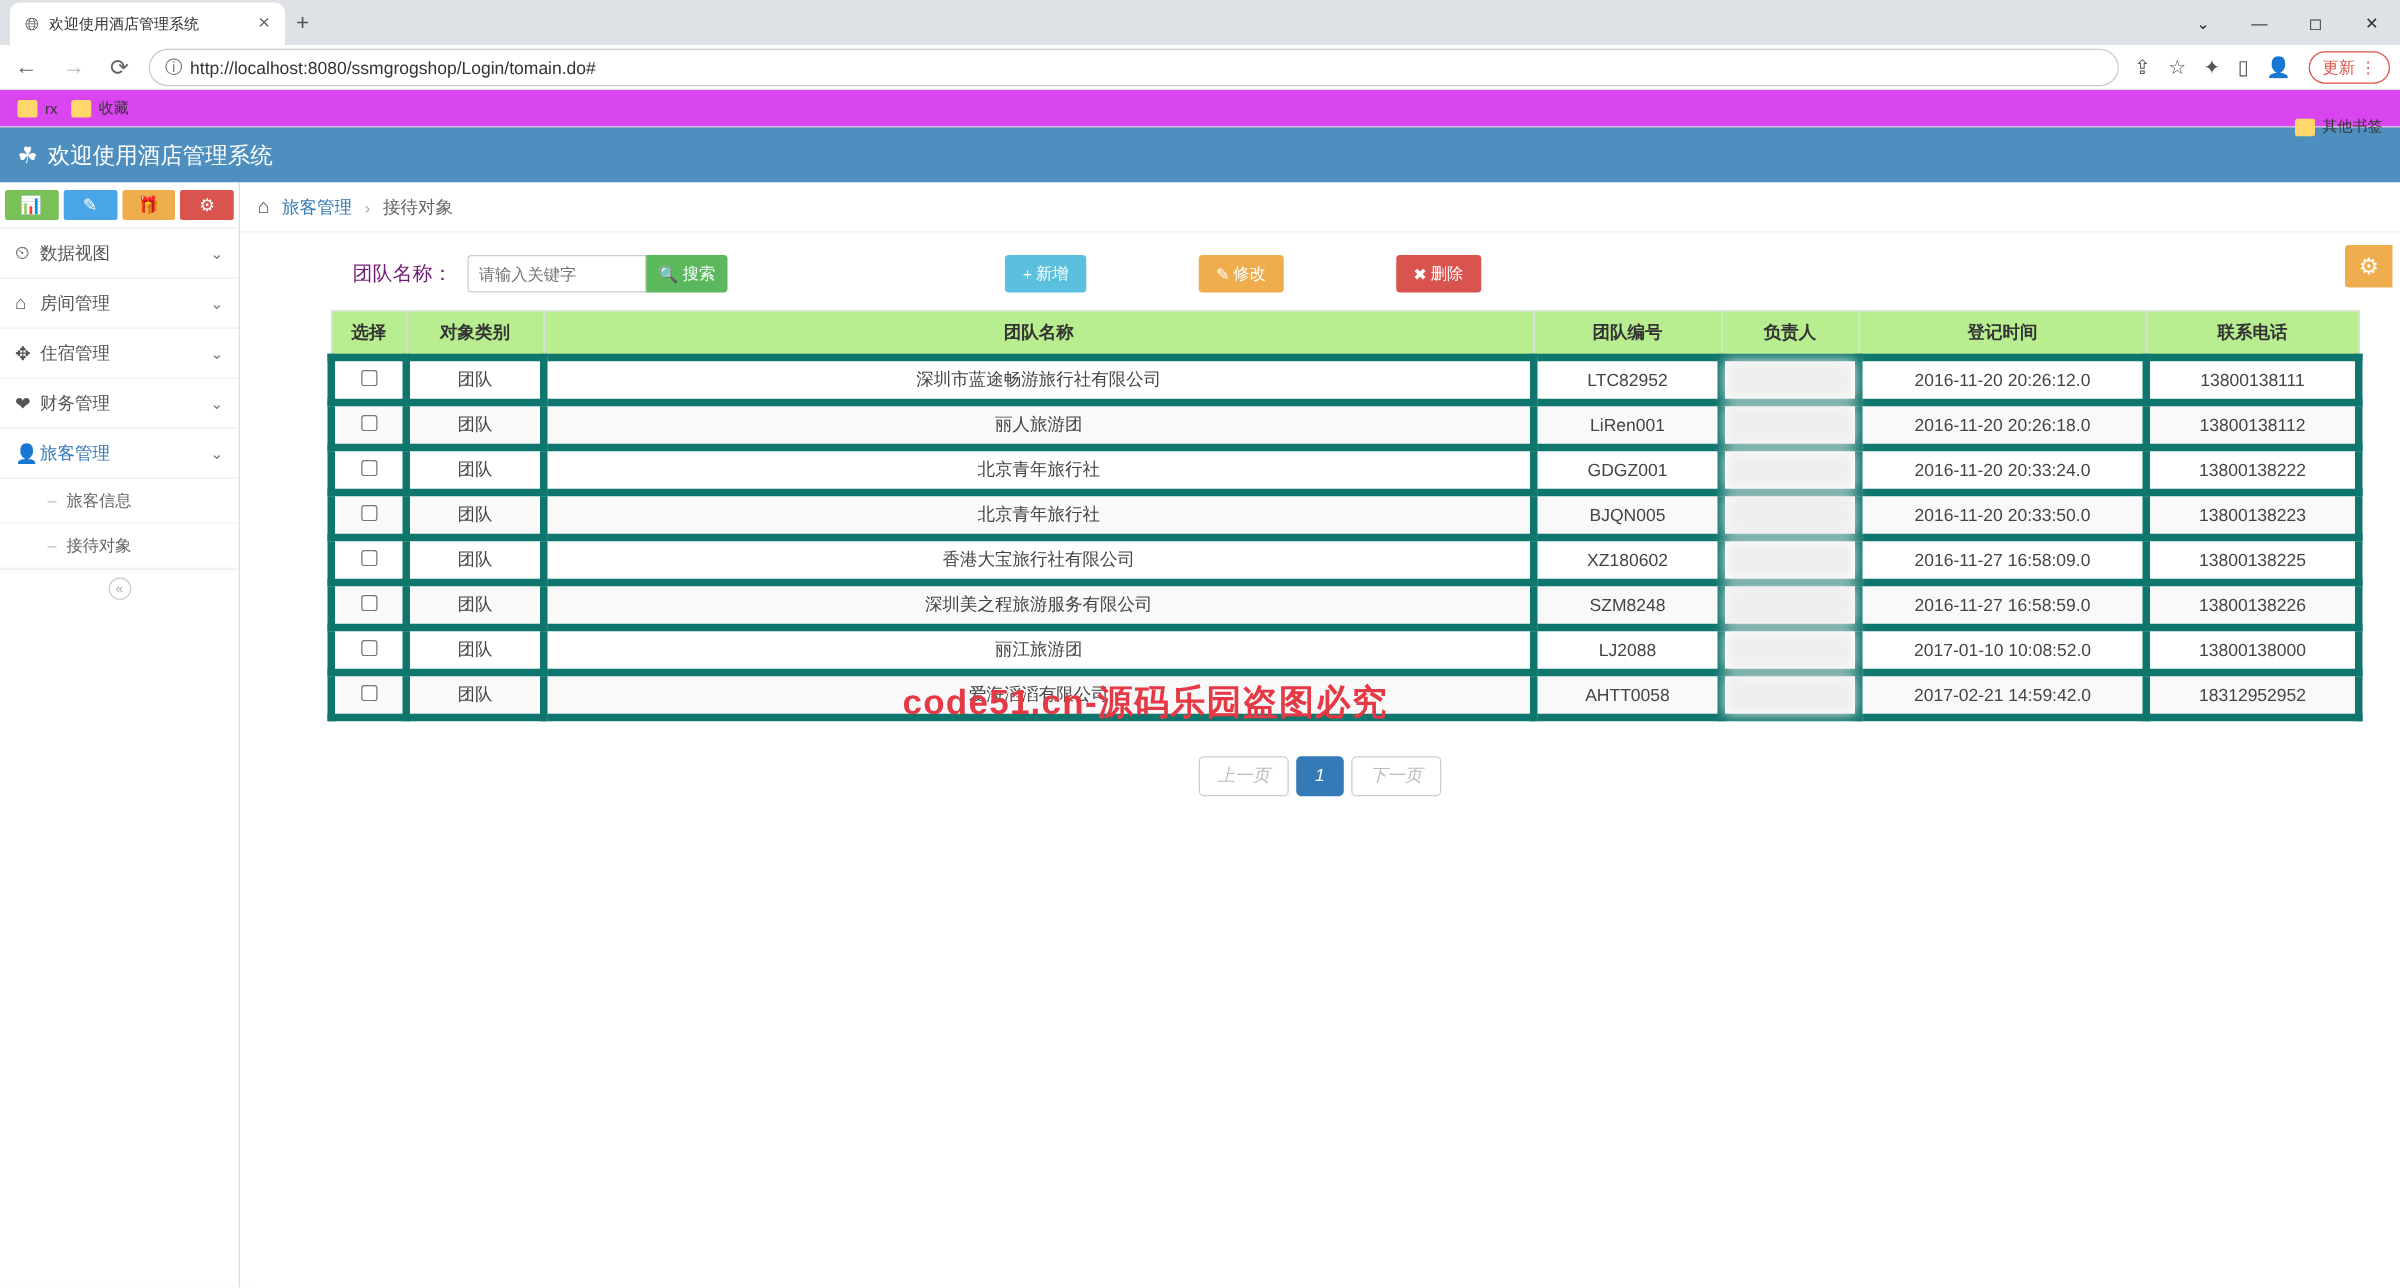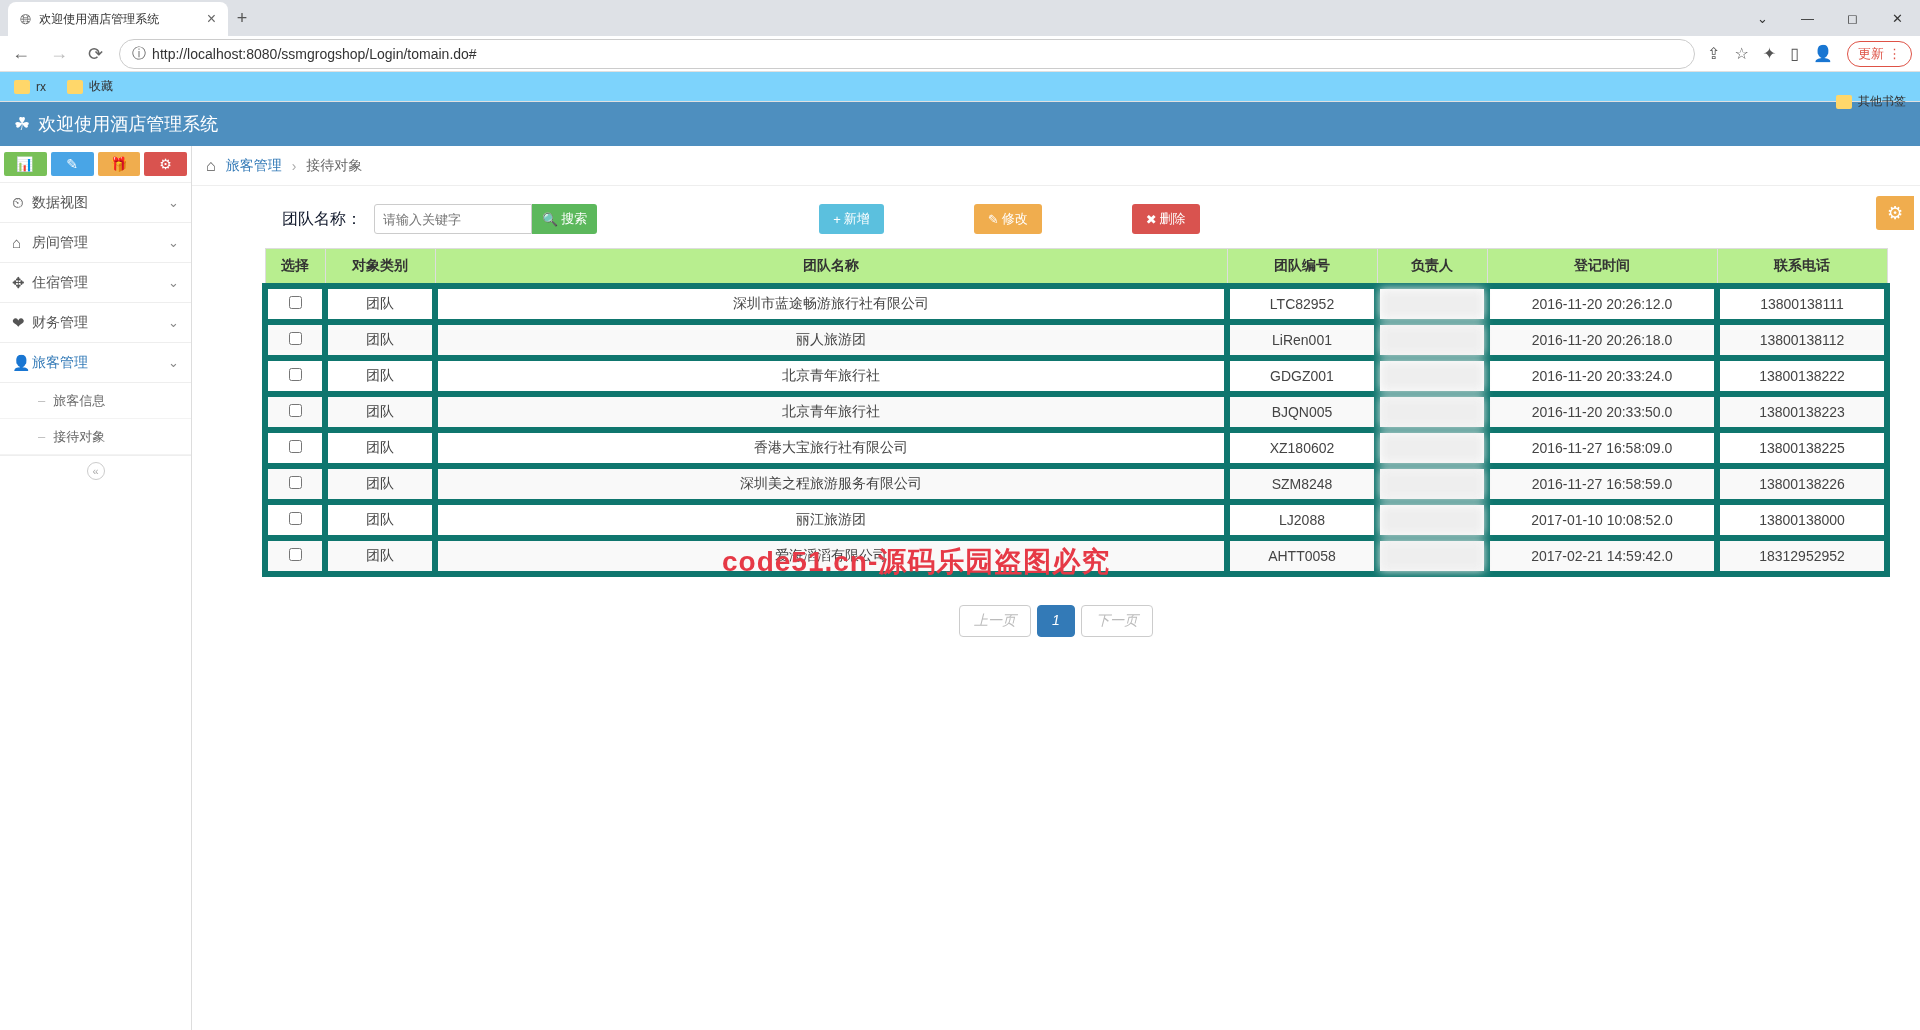--- a/index.html
+++ b/index.html
@@ -14,21 +14,21 @@
 .browser-tab .close { font-size: 16px; color: #666; cursor: pointer; }
 .new-tab { width: 28px; text-align: center; font-size: 18px; color: #555; cursor: pointer; }
 .window-controls { margin-left: auto; display: flex; }
 .window-controls span { width: 45px; text-align: center; font-size: 13px; cursor: pointer; color: #333; }
 .address-bar { display: flex; align-items: center; height: 36px; padding: 4px 8px; gap: 12px; background: #fff; border-bottom: 1px solid #e0e0e0; }
 .nav-btn { font-size: 18px; color: #666; padding: 0 4px; cursor: pointer; }
 .url-input { flex: 1; display: flex; align-items: center; height: 30px; background: #fff; border: 1px solid #ccc; border-radius: 15px; padding: 0 12px; font-size: 14px; }
 .url-input .proto-icon { margin-right: 6px; color: #666; }
 .toolbar-right { display: flex; gap: 14px; align-items: center; font-size: 16px; color: #555; }
 .update-btn { border: 1px solid #de5246; color: #de5246; border-radius: 14px; padding: 3px 10px; font-size: 13px; cursor: pointer; display: flex; align-items: center; gap: 4px; }
-.bookmarks-bar { display: flex; align-items: center; height: 30px; padding: 0 14px; gap: 21px; background: #7dd3fc; border-bottom: 1px solid #e0e0e0; font-size: 12px; justify-content: center; }
+.bookmarks-bar { display: flex; align-items: center; height: 30px; padding: 0 14px; gap: 11px; background: #d946ef; border-bottom: 1px solid #e0e0e0; font-size: 12px; justify-content: center; }
 .bookmark-item { display: flex; align-items: center; gap: 6px; cursor: pointer; }
 .folder-icon { width: 16px; height: 14px; background: #ffd76a; border-radius: 2px; display: inline-block; }
 .bookmarks-right { margin-left: auto; margin-top: 30px; }
 
 
 .app-header { background: #4E8FBF; color: #fff; height: 44px; display: flex; align-items: center; padding: 0 14px; font-size: 18px; }
 .app-header .leaf { margin-right: 8px; font-size: 18px; }
 
 
 .layout { display: flex; height: calc(100vh - 146px); }
@@ -53,23 +53,23 @@
 
 
 .content { flex: 1; background: #fff; overflow-y: auto; }
 .breadcrumb { height: 40px; display: flex; align-items: center; gap: 10px; padding: 0 14px; font-size: 14px; border-bottom: 1px solid #eee; }
 .breadcrumb .home-icon { color: #555; font-size: 16px; }
 .breadcrumb .bc-link { color: #337ab7; cursor: pointer; }
 .breadcrumb .bc-sep { color: #aaa; }
 .breadcrumb .bc-current { color: #666; }
 
 .toolbar { display: flex; align-items: center; padding: 18px 30px 10px 90px; gap: 12px; position: relative; }
-.toolbar-label { font-size: 16px; color: #0f172a; }
+.toolbar-label { font-size: 16px; color: #701a75; }
 .search-box { display: flex; }
-.search-input { width: 158px; height: 30px; border: 1px solid #ccc; border-radius: 3px 0 0 3px; padding: 0 8px; font-size: 13px; }
+.search-input { width: 143px; height: 30px; border: 1px solid #ccc; border-radius: 3px 0 0 3px; padding: 0 8px; font-size: 13px; }
 .search-btn { background: #5cb85c; color: #fff; border: none; padding: 0 10px; height: 30px; border-radius: 0 3px 3px 0; cursor: pointer; font-size: 13px; display: flex; align-items: center; gap: 3px; }
 .action-btns { display: flex; gap: 90px; margin-left: 210px; }
 .btn { height: 30px; border: none; padding: 0 14px; color: #fff; border-radius: 3px; cursor: pointer; font-size: 13px; display: flex; align-items: center; gap: 3px; }
 .btn-add { background: #5bc0de; }
 .btn-edit { background: #f0ad4e; }
 .btn-del { background: #d9534f; }
 .gear-btn { position: absolute; right: 6px; top: 10px; width: 38px; height: 34px; background: #f0ad4e; color: #fff; display: flex; align-items: center; justify-content: center; border-radius: 3px 0 0 3px; font-size: 18px; cursor: pointer; }
 
 
 .table-wrap { padding: 4px 30px 4px 70px; }

